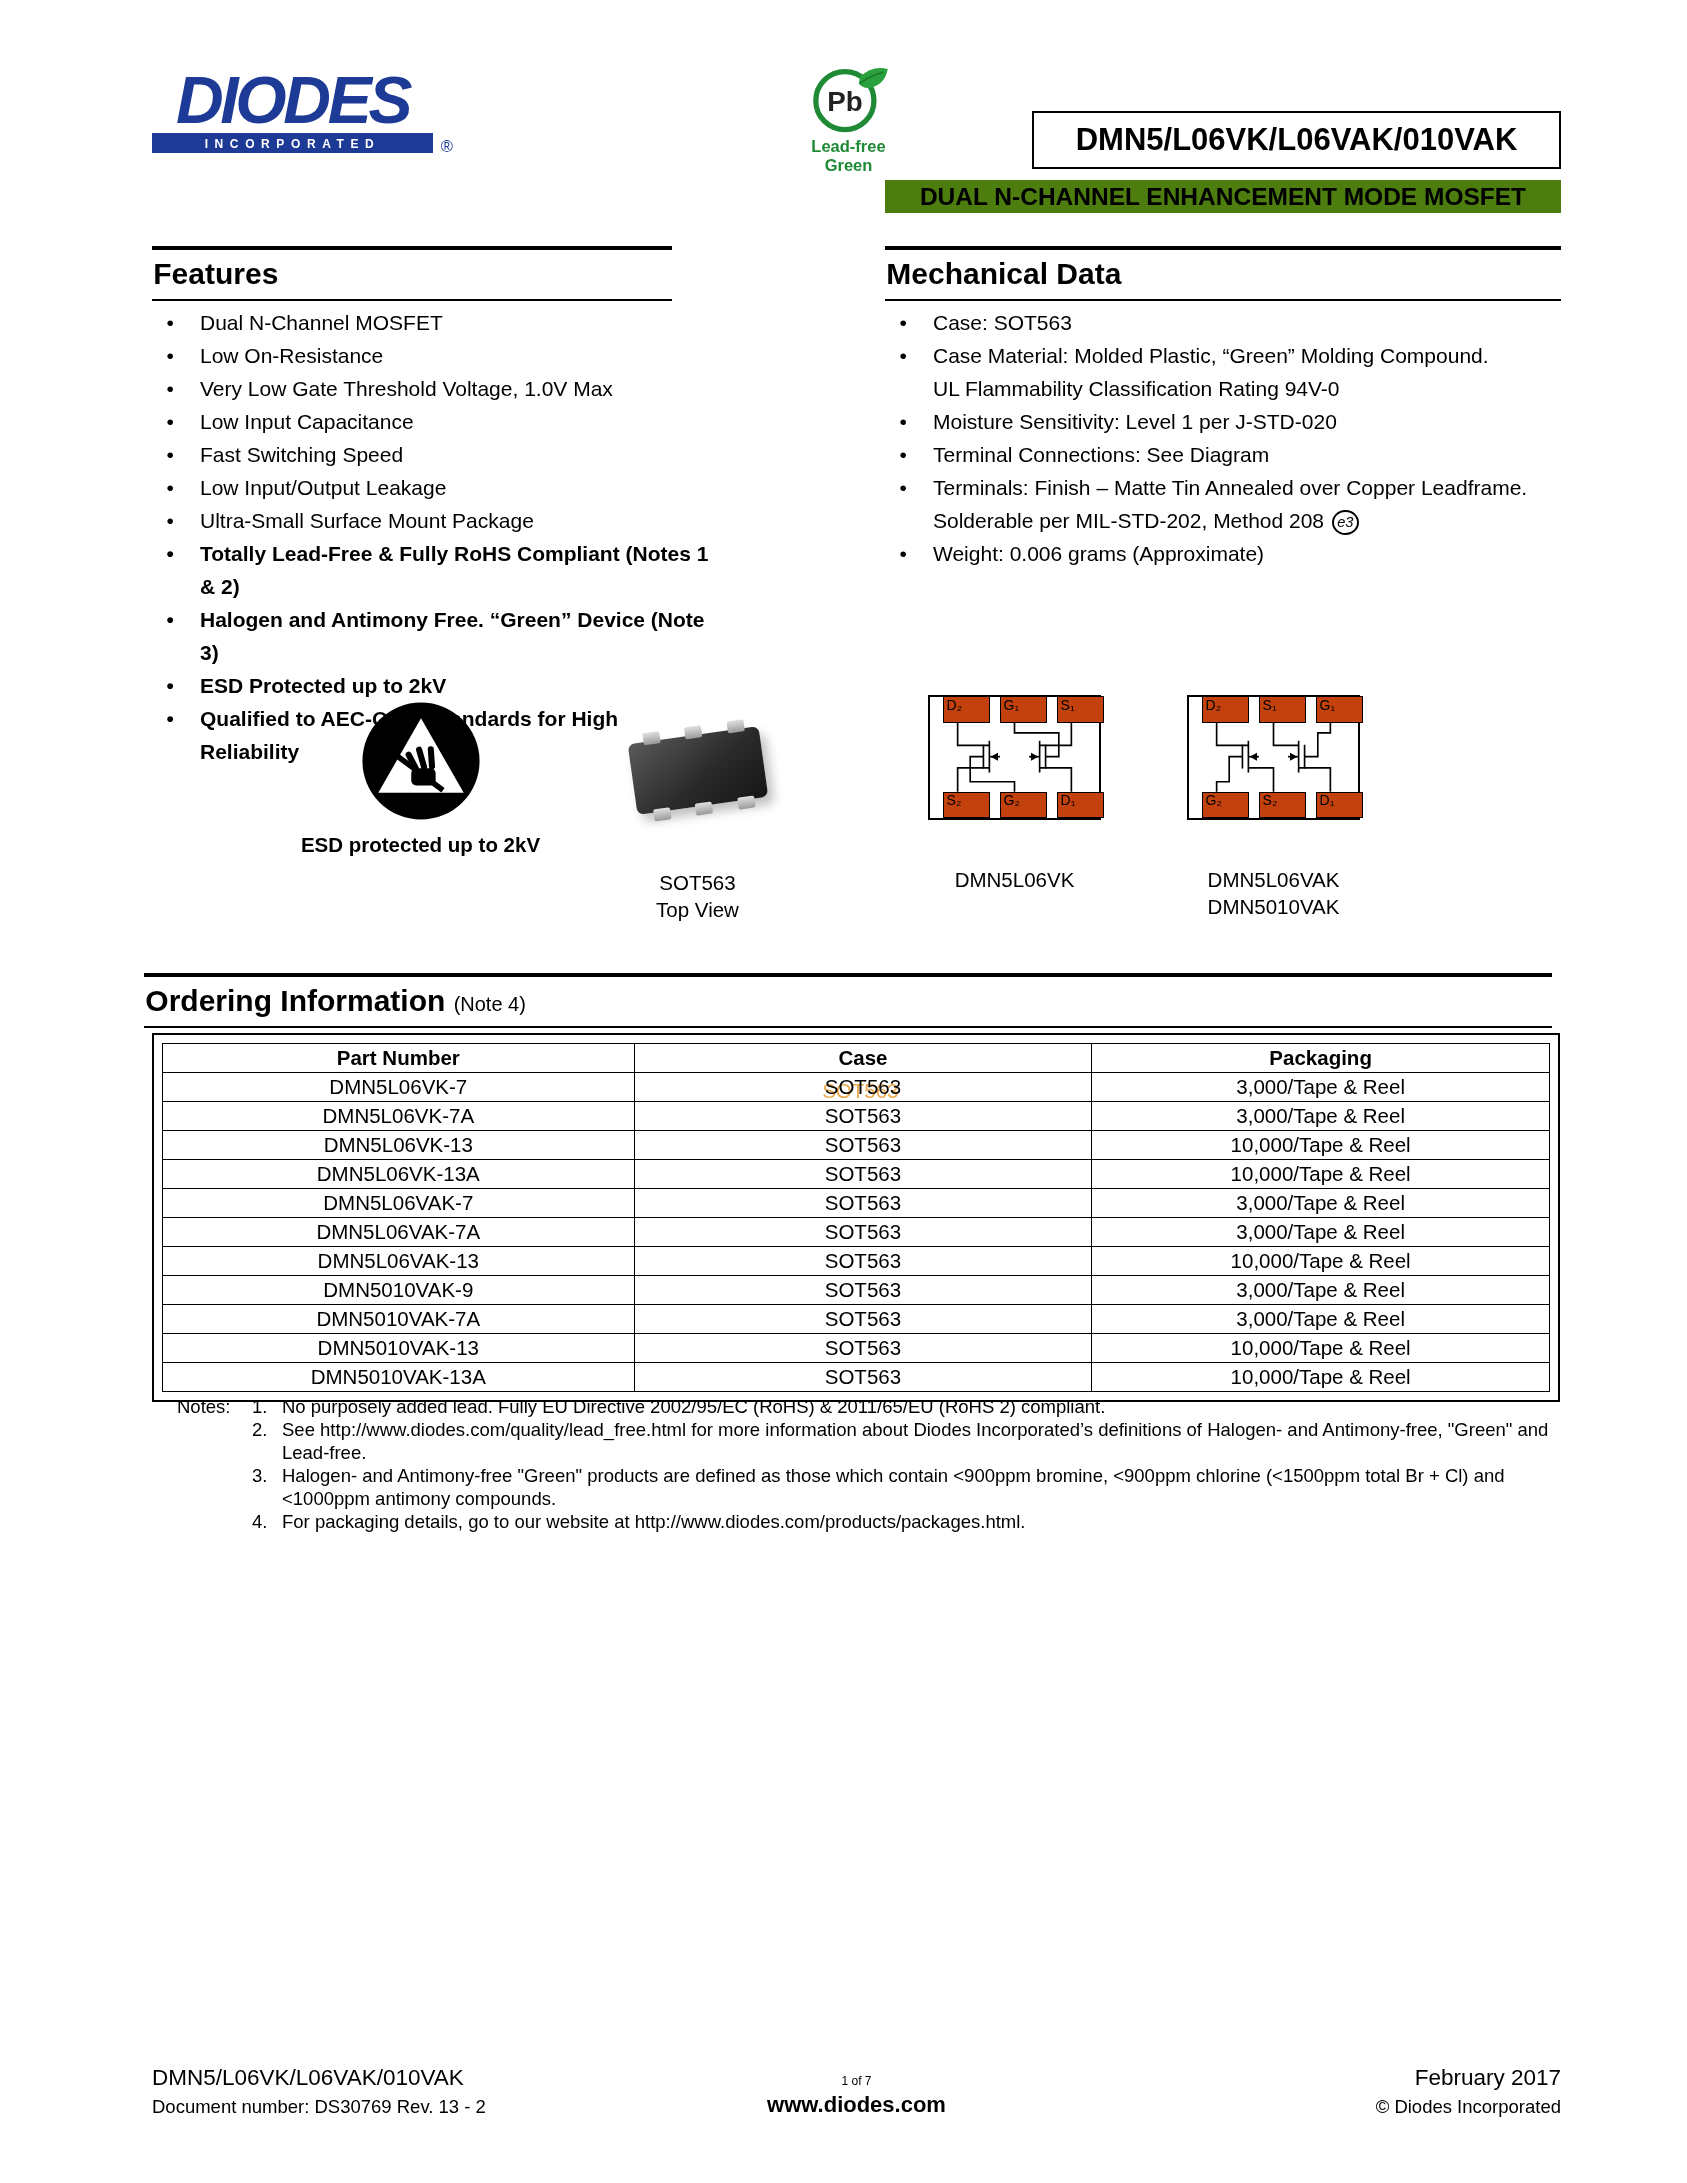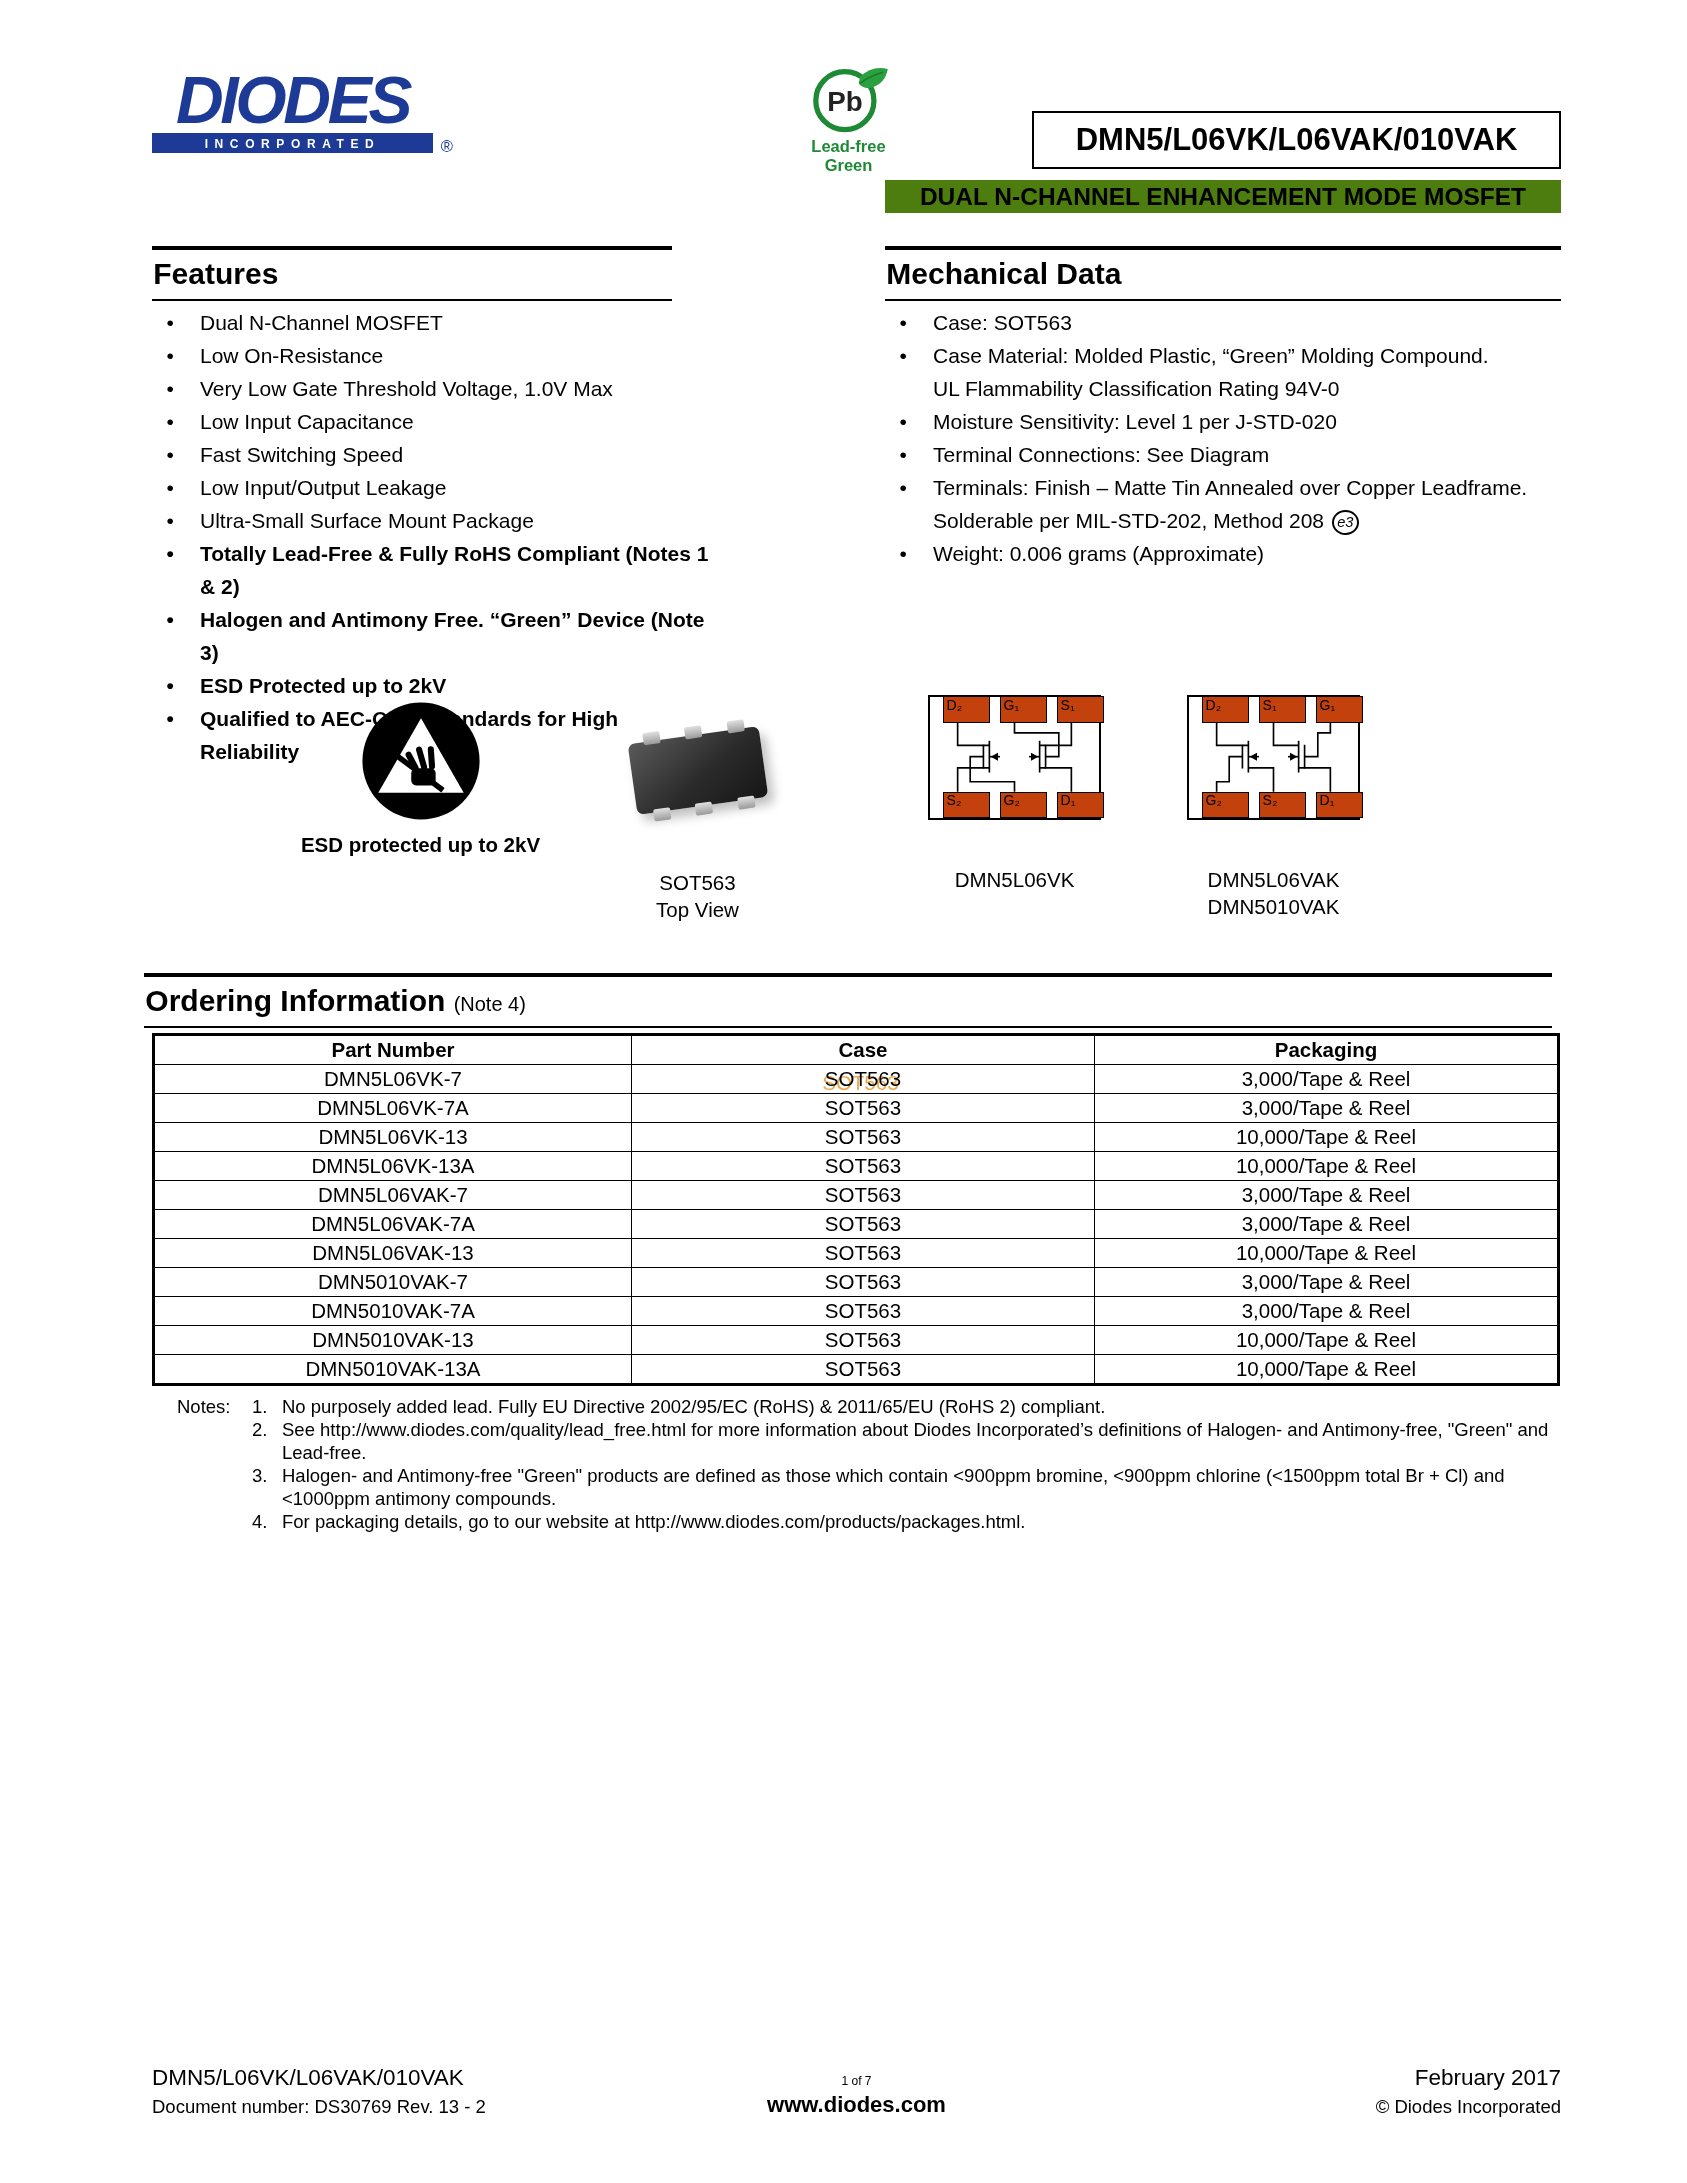--- a/index.html
+++ b/index.html
@@ -92,21 +92,21 @@
     position: absolute; width: 47px; height: 26.5px; border: 1.3px solid #000; background: #c2410c;
     font-size: 14px; text-align: left; padding: 0.7px 0 0 2.6px; line-height: 14.6px;
   }
   .pin.pt { top: 20px; } .pin.pb { bottom: 20px; }
   .pin.p1 { left: 18px; } .pin.p2 { left: 75px; } .pin.p3 { left: 132px; }
   .schem-caption { font-size: 20.5px; line-height: 26.5px; margin-top: 29px; }
 
   
   .table-wrap {
     position: absolute; left: 152px; top: 1033px; width: 1408px;
-    border: 2px solid #000; padding: 0; background: #fff;
+    border: 2px solid #000; padding: 8px; background: #fff;
   }
   table.order-table { width: 100%; border-collapse: collapse; font-size: 20.5px; }
   .order-table th, .order-table td {
     border: 1.3px solid #000; text-align: center; padding: 2px 5.3px; height: 26.5px;
   }
   .order-table th { font-weight: bold; }
   td.artifact { text-shadow: -2.6px 4px 0 rgba(233, 155, 48, 0.85); }
 
   
   .notes { position: absolute; left: 153px; top: 1395px; width: 1409px; font-size: 18.5px; line-height: 23px; }
@@ -389,21 +389,21 @@
           </tr>
 
           <tr>
             <td>DMN5L06VAK-13</td>
             <td>SOT563</td>
             <td>10,000/Tape &amp; Reel</td>
           </tr>
 
 
           <tr>
-            <td>DMN5010VAK-7</td>
+            <td>DMN5010VAK-9</td>
             <td>SOT563</td>
             <td>3,000/Tape &amp; Reel</td>
           </tr>
 
           <tr>
             <td>DMN5010VAK-7A</td>
             <td>SOT563</td>
             <td>3,000/Tape &amp; Reel</td>
           </tr>
 

